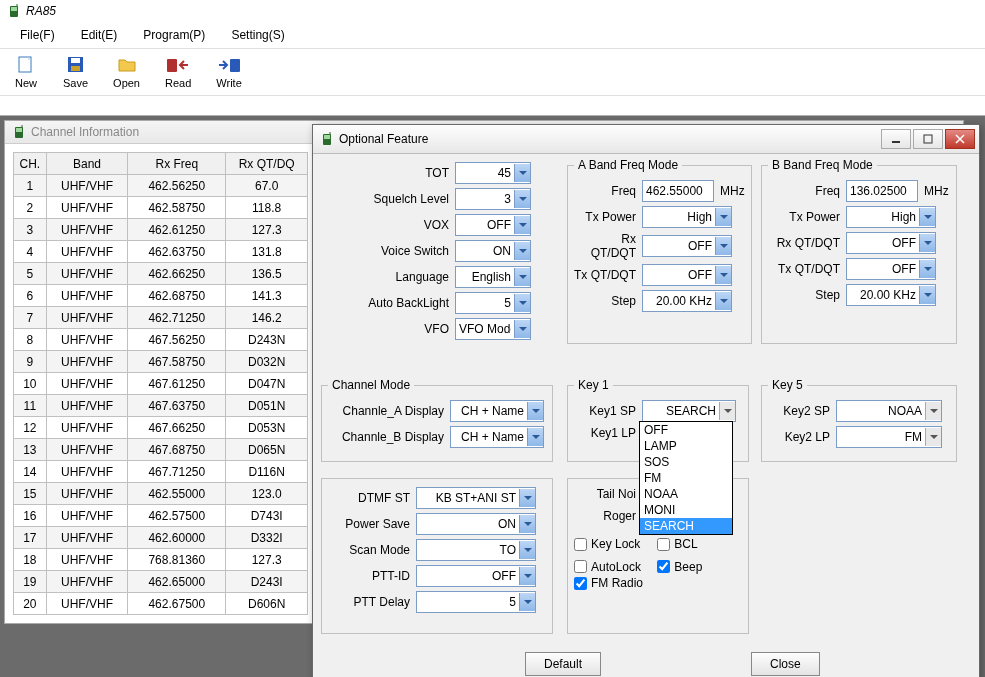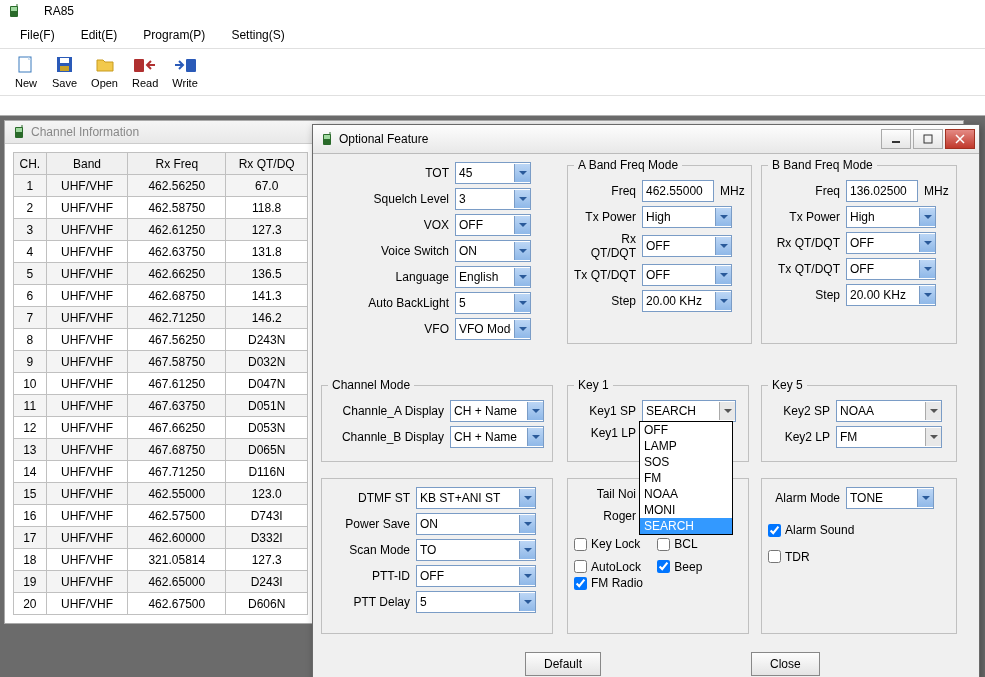--- a/index.html
+++ b/index.html
@@ -1,28 +1,28 @@
 <!DOCTYPE html>
 <html><head>
 <meta charset="utf-8">
 <style>
 * { box-sizing: border-box; margin: 0; padding: 0; font-family: "SimSun", "MS Sans Serif", Tahoma, sans-serif; font-size: 12px; }
 body { background: #fff; width: 985px; height: 677px; overflow: hidden; position: relative; }
 
 
-.app-title { display: flex; align-items: center; padding: 4px 8px; gap: 24px; }
+.app-title { display: flex; align-items: center; padding: 4px 8px; gap: 6px; font-style: italic; }
 .app-title .radio-icon { width: 12px; height: 14px; }
 .radio-icon svg { display: block; }
 
 
 .menubar { display: flex; padding: 2px 8px; gap: 2px; border-bottom: 1px solid #e0e0e0; }
 .menubar .mitem { padding: 4px 12px; }
 
 
-.toolbar { display: flex; padding: 4px 8px; gap: 2px; border-bottom: 1px solid #e0e0e0; }
+.toolbar { display: flex; padding: 4px 8px; gap: 13px; border-bottom: 1px solid #e0e0e0; }
 .tbtn { display: flex; flex-direction: column; align-items: center; padding: 2px 6px; cursor: pointer; }
 .tbtn .ticon { width: 24px; height: 20px; display: flex; align-items: center; justify-content: center; }
 .tbtn span.lbl { margin-top: 2px; font-size: 11px; }
 
 
 .tabstrip { height: 20px; position: relative; }
 .tabstrip::before { content: ""; position: absolute; bottom: 0; left: 0; right: 0; height: 1px; background: #b0b0b0; }
 
 
 .mdi { position: relative; background: #6b6b6b; height: 580px; }
@@ -48,21 +48,21 @@
 .winbtns { display: flex; gap: 2px; }
 .winbtn { width: 30px; height: 20px; border: 1px solid #aaa; background: linear-gradient(#fdfdfd,#e6e6e6); display: flex; align-items: center; justify-content: center; font-size: 11px; }
 .winbtn.close { background: linear-gradient(#e48a84,#c0392b); color: #fff; border-color: #a03020; }
 
 .dlg-body { position: relative; padding: 10px; height: calc(100% - 28px); }
 
 .field { display: flex; align-items: center; margin-bottom: 4px; }
 .field label { text-align: right; margin-right: 6px; }
 .combo, .txt { border: 1px solid #7a9cc6; background: #fff; height: 22px; padding: 1px 3px; font-family: inherit; font-size: 12px; }
 .combo { position: relative; display: inline-flex; align-items: center; }
-.combo .val { flex: 1; white-space: nowrap; overflow: hidden; }
+.combo .val { flex: 1; white-space: nowrap; overflow: hidden; text-align: right; }
 .combo .arrow { width: 16px; height: 100%; background: linear-gradient(#bcd6f5,#8fb8e8); border-left: 1px solid #7a9cc6; display: flex; align-items: center; justify-content: center; margin: -1px -3px -1px 3px; }
 .combo .arrow::after { content: ""; border-left: 4px solid transparent; border-right: 4px solid transparent; border-top: 4px solid #2a5a9a; }
 .combo.plain .arrow { background: #e8e8e8; border-left: 1px solid #aaa; }
 .combo.plain .arrow::after { border-top-color: #555; }
 
 fieldset.grp { border: 1px solid #c0c0c0; padding: 8px 6px 12px; position: absolute; }
 fieldset.grp legend { padding: 0 4px; }
 
 .btn { border: 1px solid #888; background: linear-gradient(#fdfdfd,#e4e4e4); padding: 4px 18px; cursor: pointer; }
 
@@ -269,21 +269,21 @@
             </tr>
             <tr>
               <td>17</td>
               <td>UHF/VHF</td>
               <td>462.60000</td>
               <td>D332I</td>
             </tr>
             <tr>
               <td>18</td>
               <td>UHF/VHF</td>
-              <td>321.05814</td>
+              <td>768.81360</td>
               <td>127.3</td>
             </tr>
             <tr>
               <td>19</td>
               <td>UHF/VHF</td>
               <td>462.65000</td>
               <td>D243I</td>
             </tr>
             <tr>
               <td>20</td>
@@ -572,37 +572,20 @@
             </label>
         </div>
         <div style="">
           <label class="chk">
               <input type="checkbox" id="cb_fm" checked="" style="">
               <span>FM Radio</span>
             </label>
         </div>
       </fieldset>
 
-      <fieldset class="grp" style="left:448px; top:324px; width:196px; height:156px;">
-        <div class="field">
-            <label style="width:72px">Alarm Mode</label>
-            <div class="combo" style="width:88px">
-              <span class="val">TONE</span>
-              <span class="arrow"></span>
-            </div>
-          </div>
-        <div style="margin-top:14px;"><label class="chk">
-              <input type="checkbox" id="cb_alarm" checked="" style="">
-              <span>Alarm Sound</span>
-            </label></div>
-        <div style="margin-top:10px;"><label class="chk">
-              <input type="checkbox" id="cb_tdr" style="">
-              <span>TDR</span>
-            </label></div>
-      </fieldset>
 
       <div class="droplist" style="left:326px; top:267px; width:94px;" id="key1-drop">
           <div class="opt">OFF</div>
           <div class="opt">LAMP</div>
           <div class="opt">SOS</div>
           <div class="opt">FM</div>
           <div class="opt">NOAA</div>
           <div class="opt">MONI</div>
           <div class="opt sel">SEARCH</div>
         </div>

